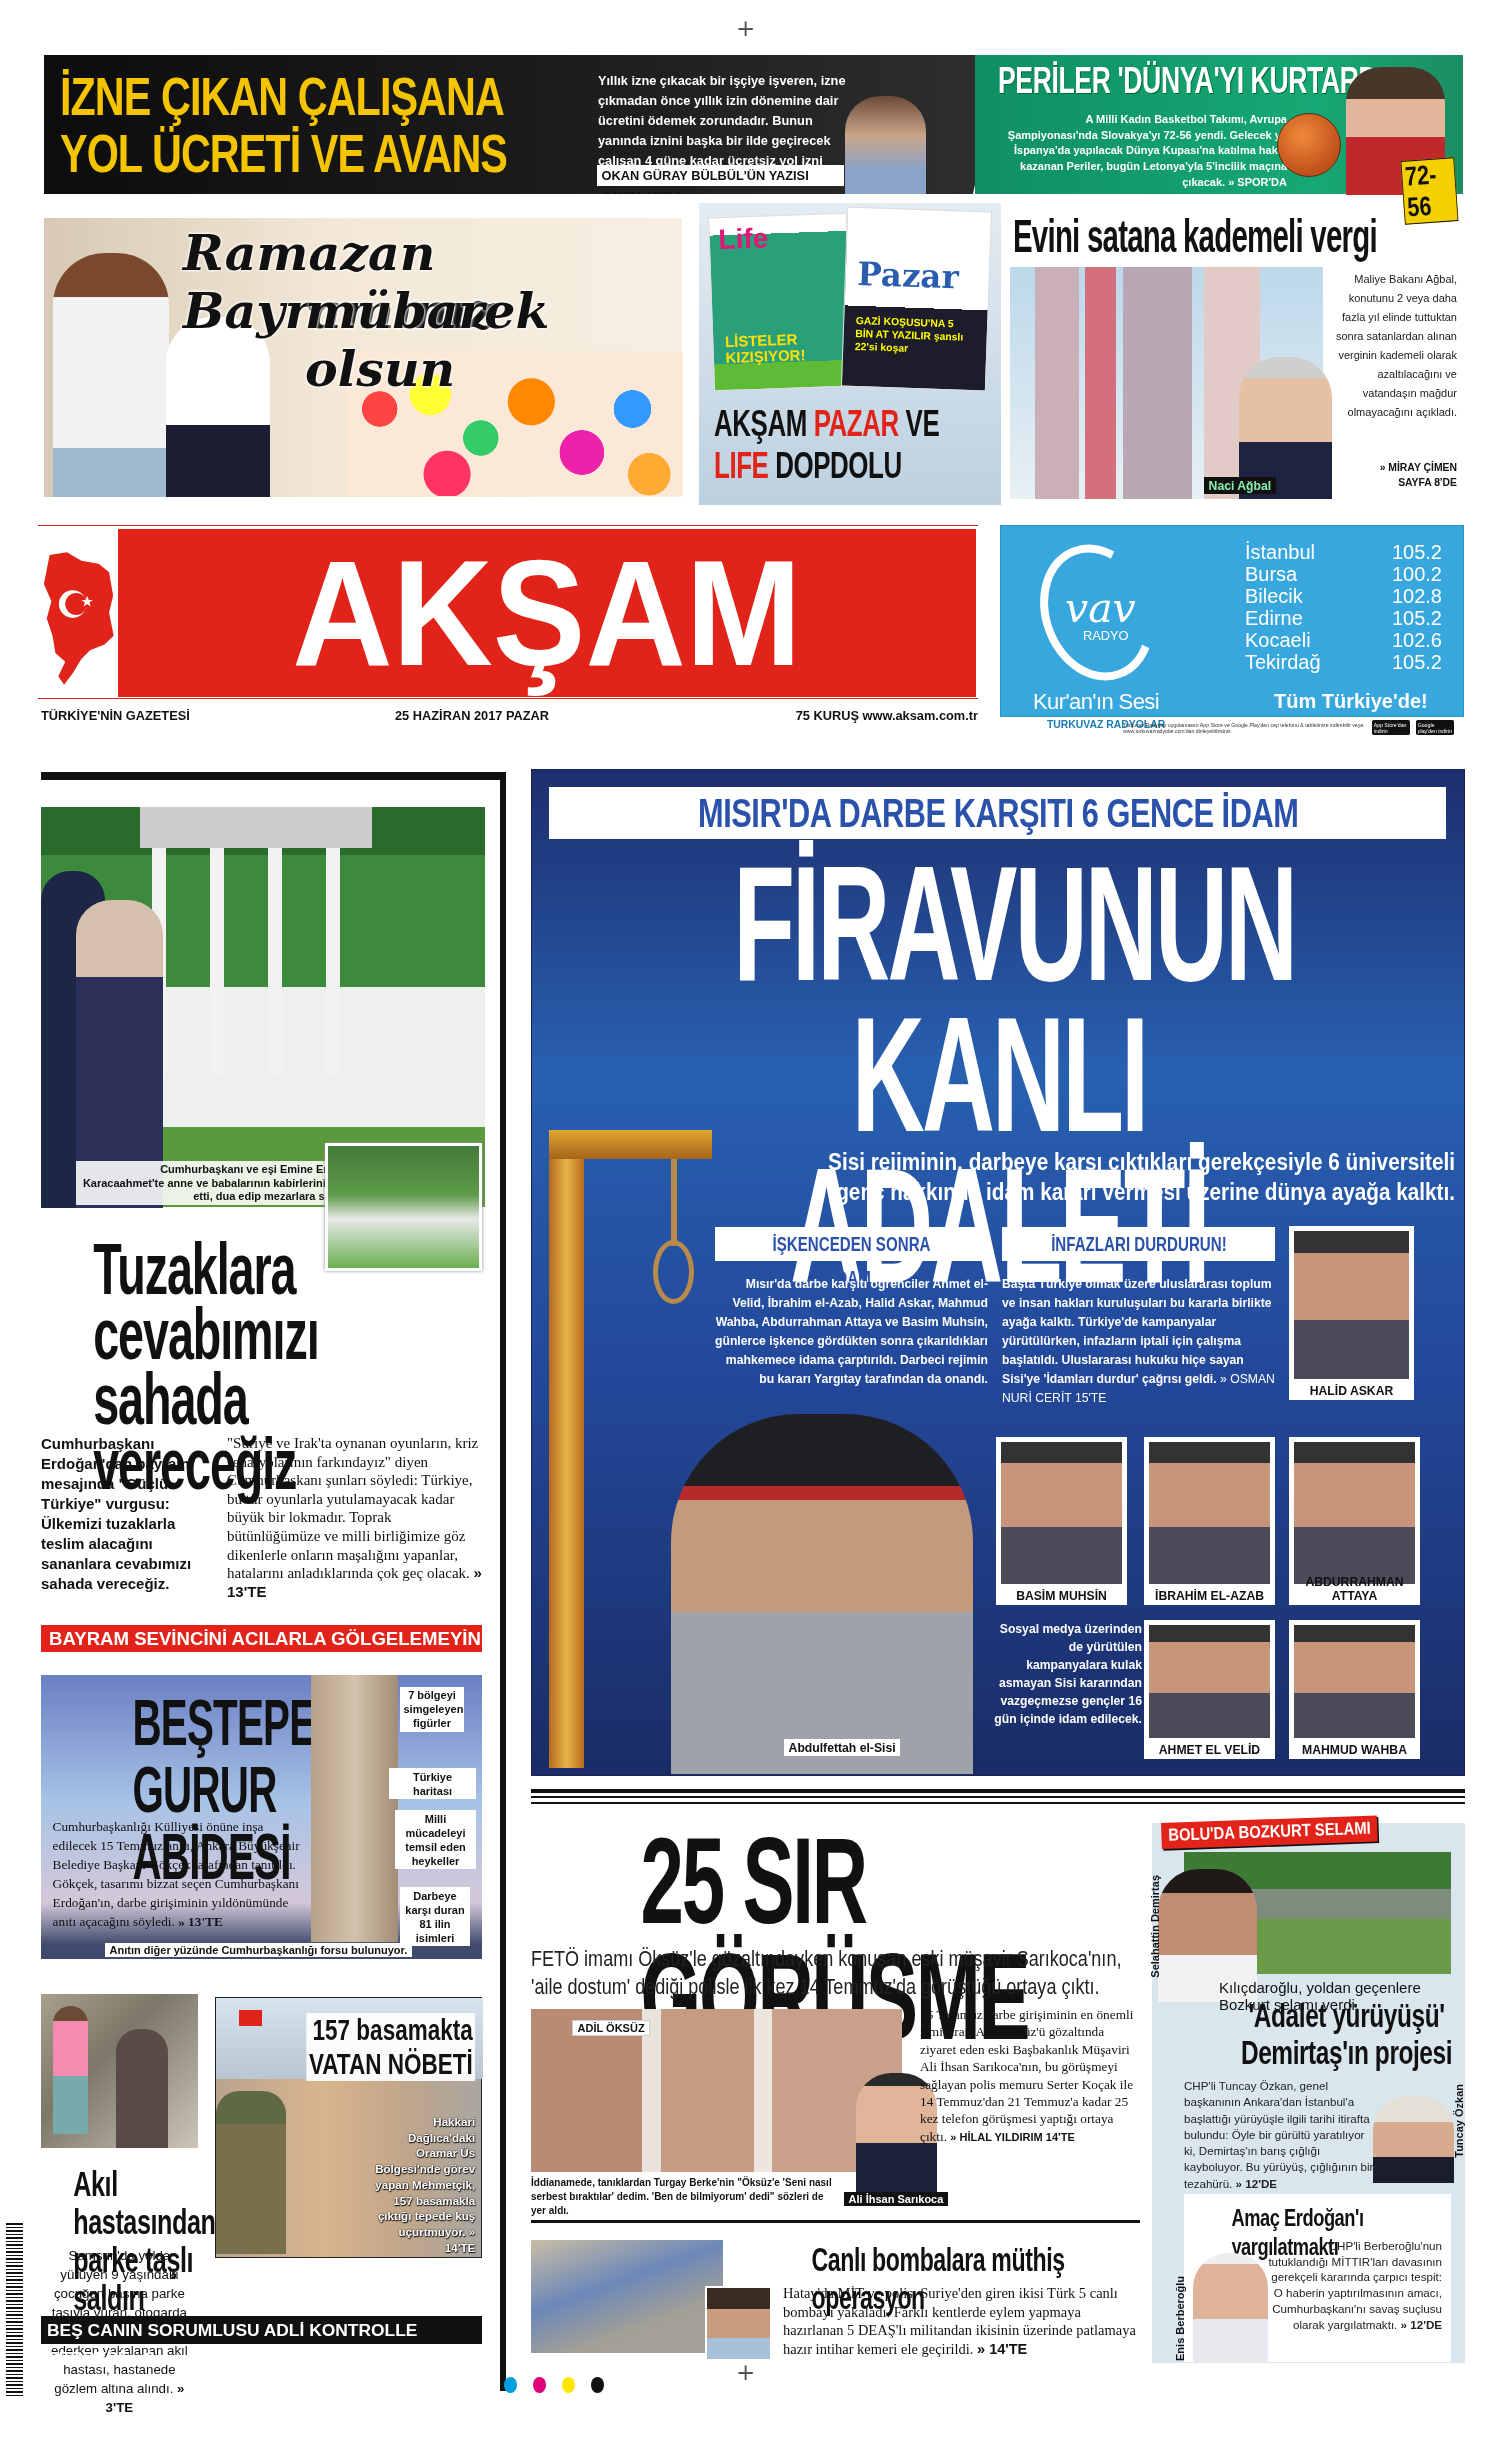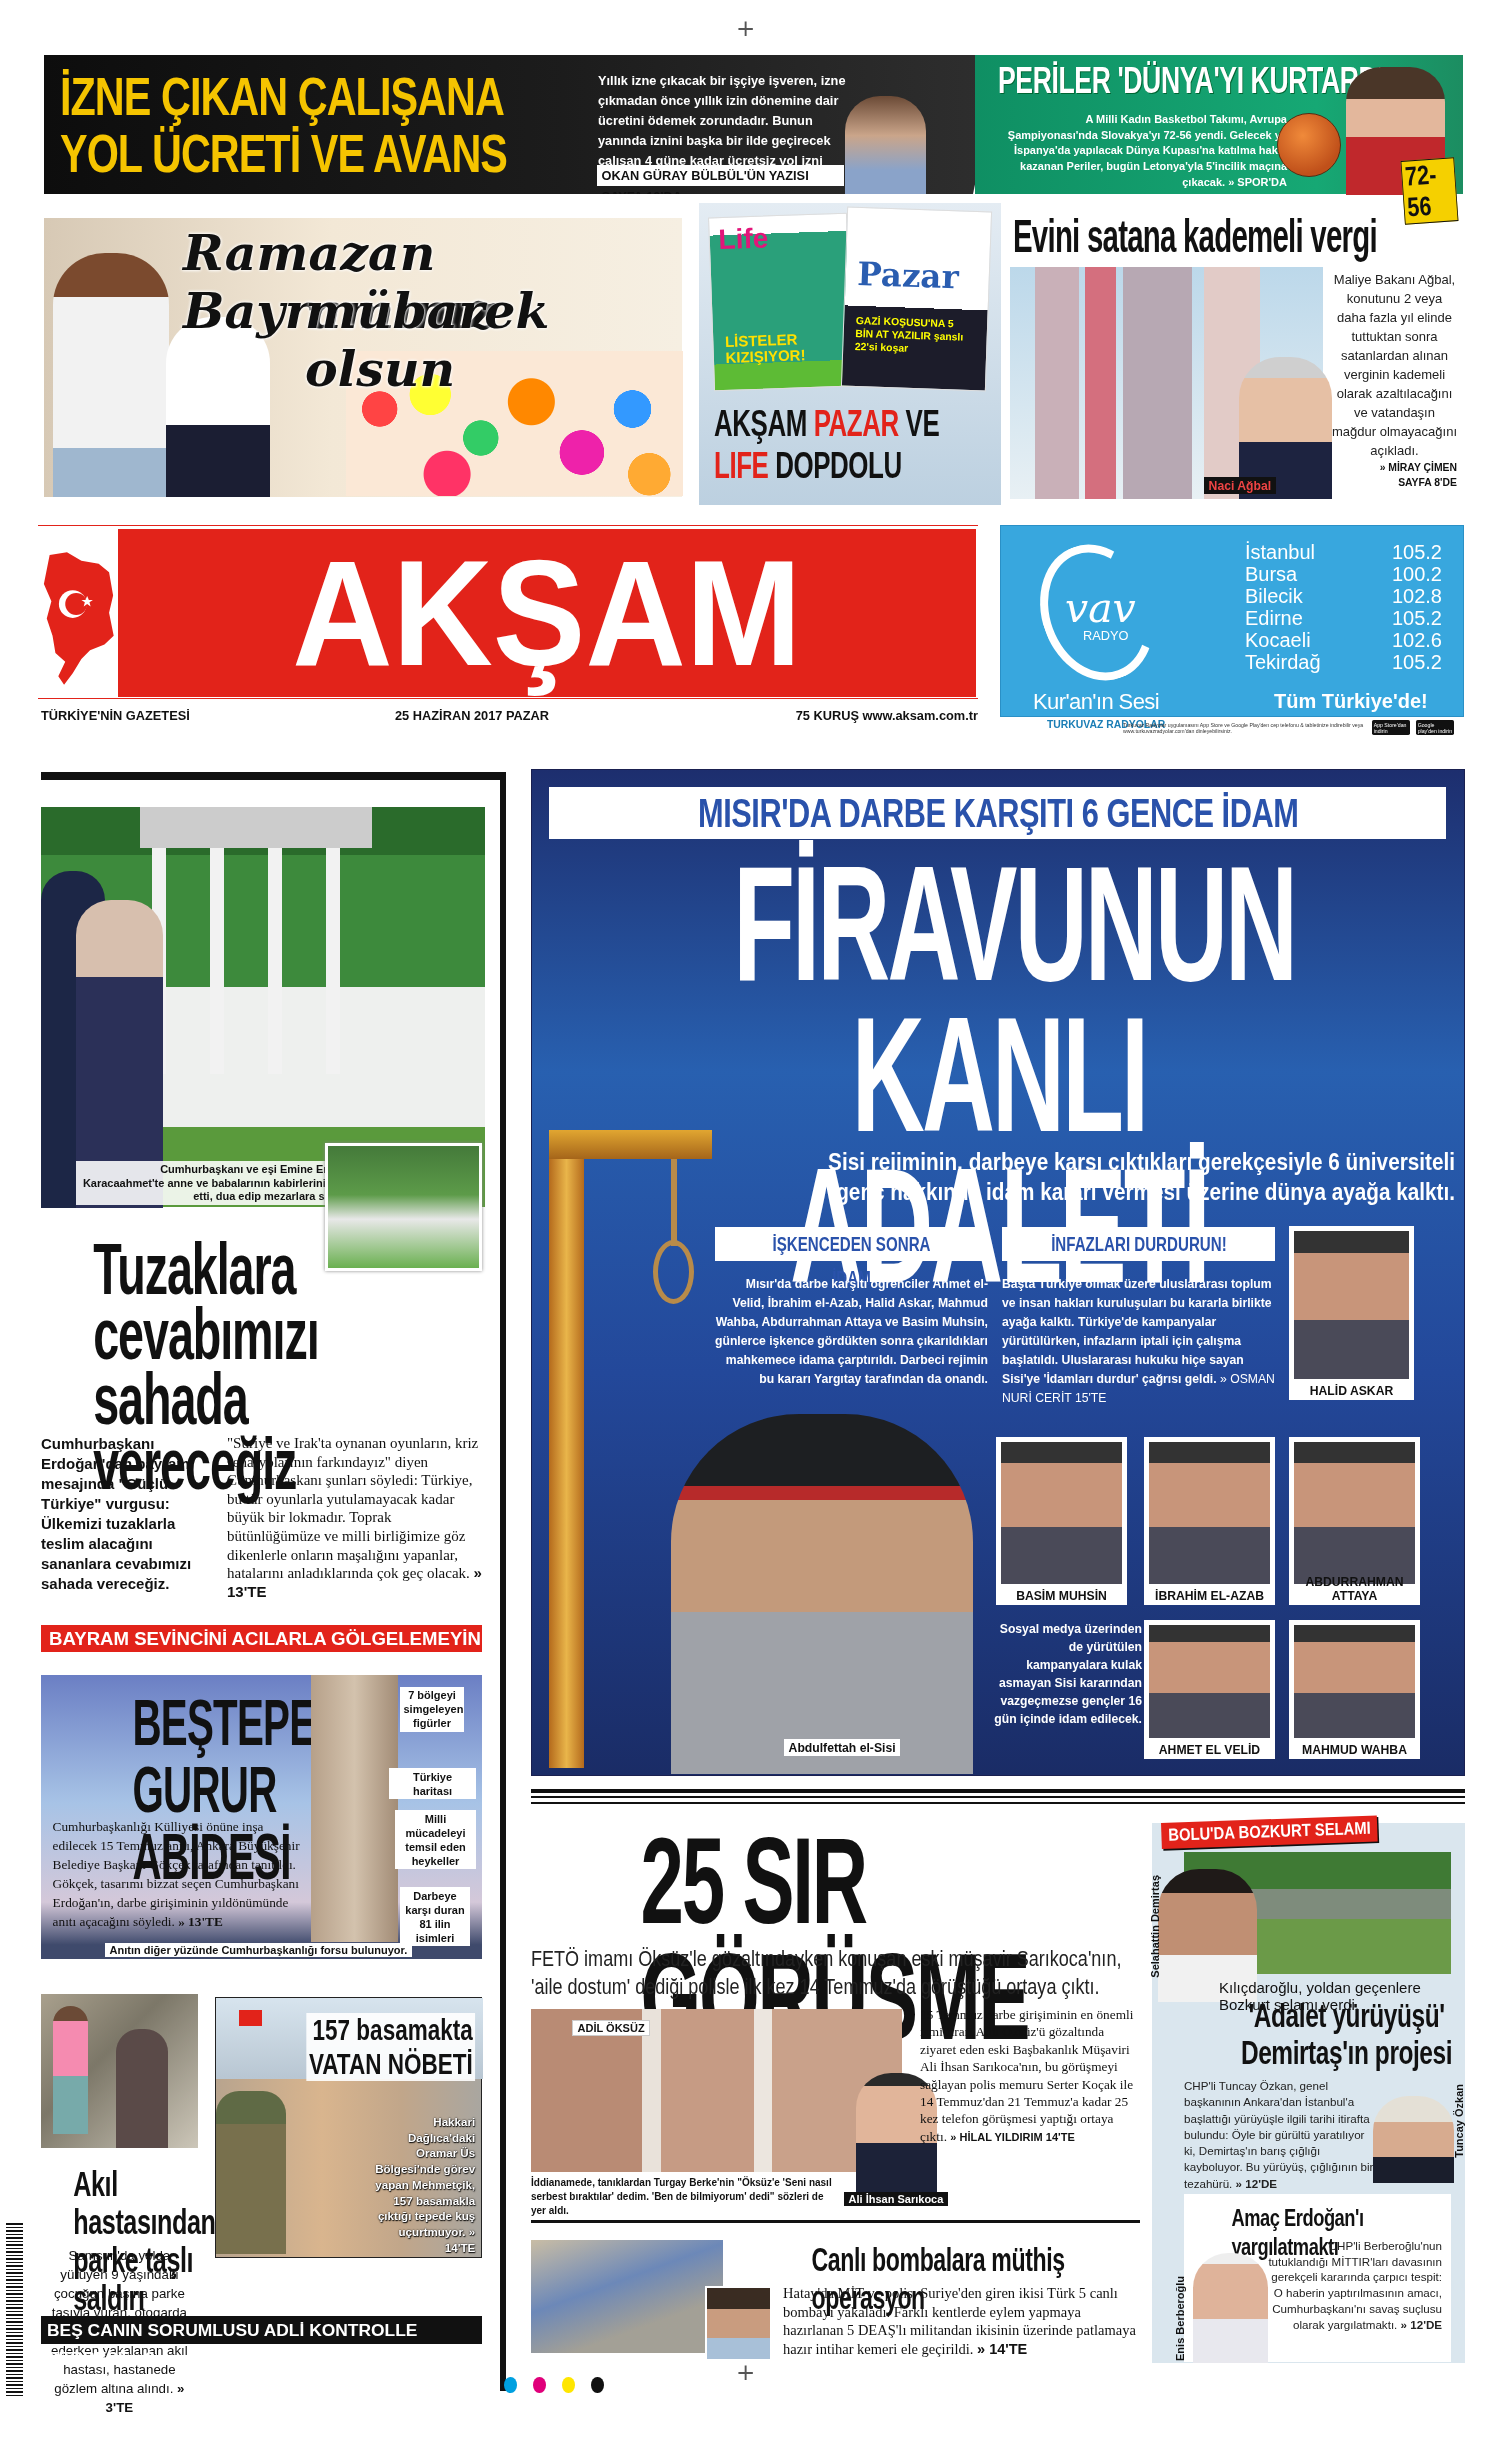--- a/index.html
+++ b/index.html
@@ -42,24 +42,24 @@
 #mags .m1 .lbl{position:absolute;left:11.6px;top:116px;color:#ffe000;font-size:15px;font-weight:900;line-height:16.3px}
 #mags .m1 .lf{position:absolute;left:8.7px;top:5.8px;color:#e2157a;font-size:28px;font-weight:900}
 #mags .m2 .pz{position:absolute;left:11.6px;top:46px;color:#2a5db0;font-size:32.5px;font-weight:bold;font-family:"DejaVu Serif",serif}
 #mags .cap{left:14.5px;top:200px;font-size:36px;line-height:42px;font-weight:900;transform:scaleX(0.72);color:#111}
 #mags .cap .r{color:#e2231a}
 #evini{left:1010px;top:203px;width:453px;height:302px}
 #evini .h{left:2.9px;top:5.8px;font-size:46px;font-weight:900;color:#111;transform:scaleX(0.64);letter-spacing:-1.2px}
 #evini .bld{left:0;top:64px;width:313px;height:232px;background:
 linear-gradient(90deg,transparent 0 8%,#c9b0b8 8% 22%,transparent 22% 24%,#d46f7e 24% 34%,transparent 34% 36%,#b7a8b3 36% 58%,transparent 58% 62%,#e2cbc7 62% 80%,transparent 80%),
 linear-gradient(#bcd8ea,#e8f0f4)}
-#evini .p{left:322px;top:67px;width:125px;font-size:13px;line-height:19px;text-align:center;color:#222}
+#evini .p{left:322px;top:67px;width:125px;font-size:11px;line-height:19px;text-align:right;color:#222}
 #evini .by{left:322px;top:257px;width:125px;text-align:right;font-size:10.4px;font-weight:bold;line-height:15px}
 #evini .nac{left:229px;top:154px;width:93px;height:142px;background:linear-gradient(#cfcfcf 0 15%,#e6c0a5 15% 60%,#1d2340 60%);border-radius:41px 41px 0 0}
-#evini .nacl{left:194px;top:274px;background:#111;color:#ef4444;font-size:12.2px;font-weight:bold;padding:1.7px 4.6px}
+#evini .nacl{left:194px;top:274px;background:#111;color:#86efac;font-size:12.2px;font-weight:bold;padding:1.7px 4.6px}
 
 #mast{left:38px;top:525px;width:940px;height:174px;border-top:1.7px solid #e2231a;border-bottom:1.7px solid #e2231a}
 #mast .map{left:2.9px;top:23px;width:75px;height:139px}
 #mast .logo{left:80px;top:2.9px;width:858px;height:168px;background:#e2231a;color:#fff;font-size:151px;font-weight:900;line-height:168px;text-align:center;letter-spacing:0}
 #mast .logo span{display:inline-block;transform:scaleX(0.92)}
 #sub{left:41px;top:708px;width:937px;height:17.4px;font-size:12.8px;font-weight:bold}
 #sub .a{left:0;top:0}
 #sub .b{left:354px;top:0}
 #sub .c{right:0;top:0}
 #radio{left:1000px;top:525px;width:464px;height:192px;background:#38a7de;border:1.2px solid #2a90c6}

